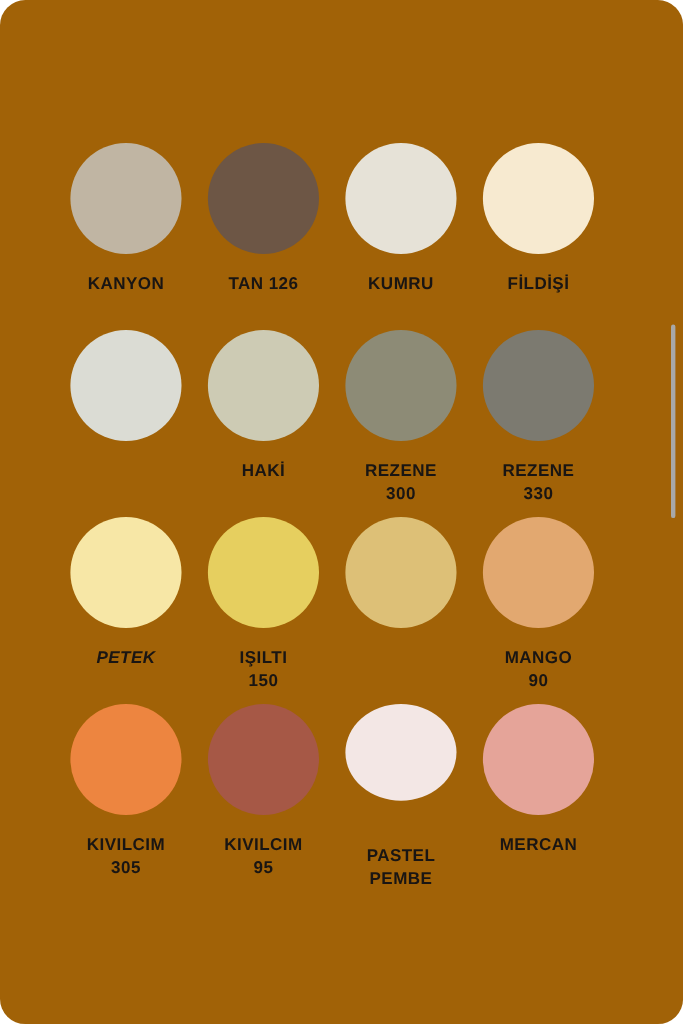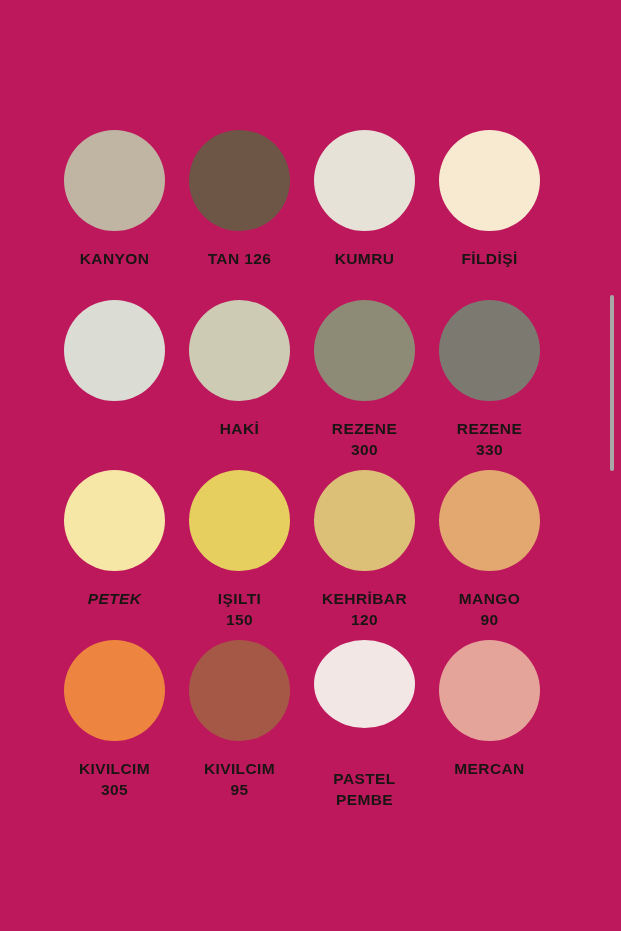--- a/index.html
+++ b/index.html
@@ -74,21 +74,21 @@
   #scrollbar-thumb {
     width: 4px;
     height: 176px;
     border-radius: 2px;
     background: #a8a8a8;
   }
 </style>
 </head>
 <body style="background: rgb(255, 255, 255);">
 
-<div id="palette-page" style="background: #be185d;">
+<div id="palette-page" style="background: #a16207; border-radius: 23px;">
 
   <div id="swatch-grid">
       <div class="swatch-cell">
         <div class="swatch-circle" style="background-color: rgb(192, 181, 163);"></div>
         <div class="swatch-label" style="color: rgb(25, 21, 19);">KANYON</div>
       </div>
       <div class="swatch-cell">
         <div class="swatch-circle" style="background-color: rgb(109, 86, 69);"></div>
         <div class="swatch-label" style="color: rgb(25, 21, 19);">TAN 126</div>
       </div>
@@ -121,22 +121,20 @@
         <div class="swatch-circle" style="background-color: rgb(247, 231, 166);"></div>
         <div class="swatch-label" style="color: rgb(25, 21, 19); font-style: italic;">PETEK</div>
       </div>
       <div class="swatch-cell">
         <div class="swatch-circle" style="background-color: rgb(230, 207, 95);"></div>
         <div class="swatch-label" style="color: rgb(25, 21, 19);">IŞILTI
 150</div>
       </div>
       <div class="swatch-cell">
         <div class="swatch-circle" style="background-color: rgb(221, 192, 119);"></div>
-        <div class="swatch-label" style="color: rgb(25, 21, 19);">KEHRİBAR
-120</div>
       </div>
       <div class="swatch-cell">
         <div class="swatch-circle" style="background-color: rgb(226, 168, 112);"></div>
         <div class="swatch-label" style="color: rgb(25, 21, 19);">MANGO
 90</div>
       </div>
       <div class="swatch-cell">
         <div class="swatch-circle" style="background-color: rgb(237, 133, 64);"></div>
         <div class="swatch-label" style="color: rgb(25, 21, 19);">KIVILCIM
 305</div>

